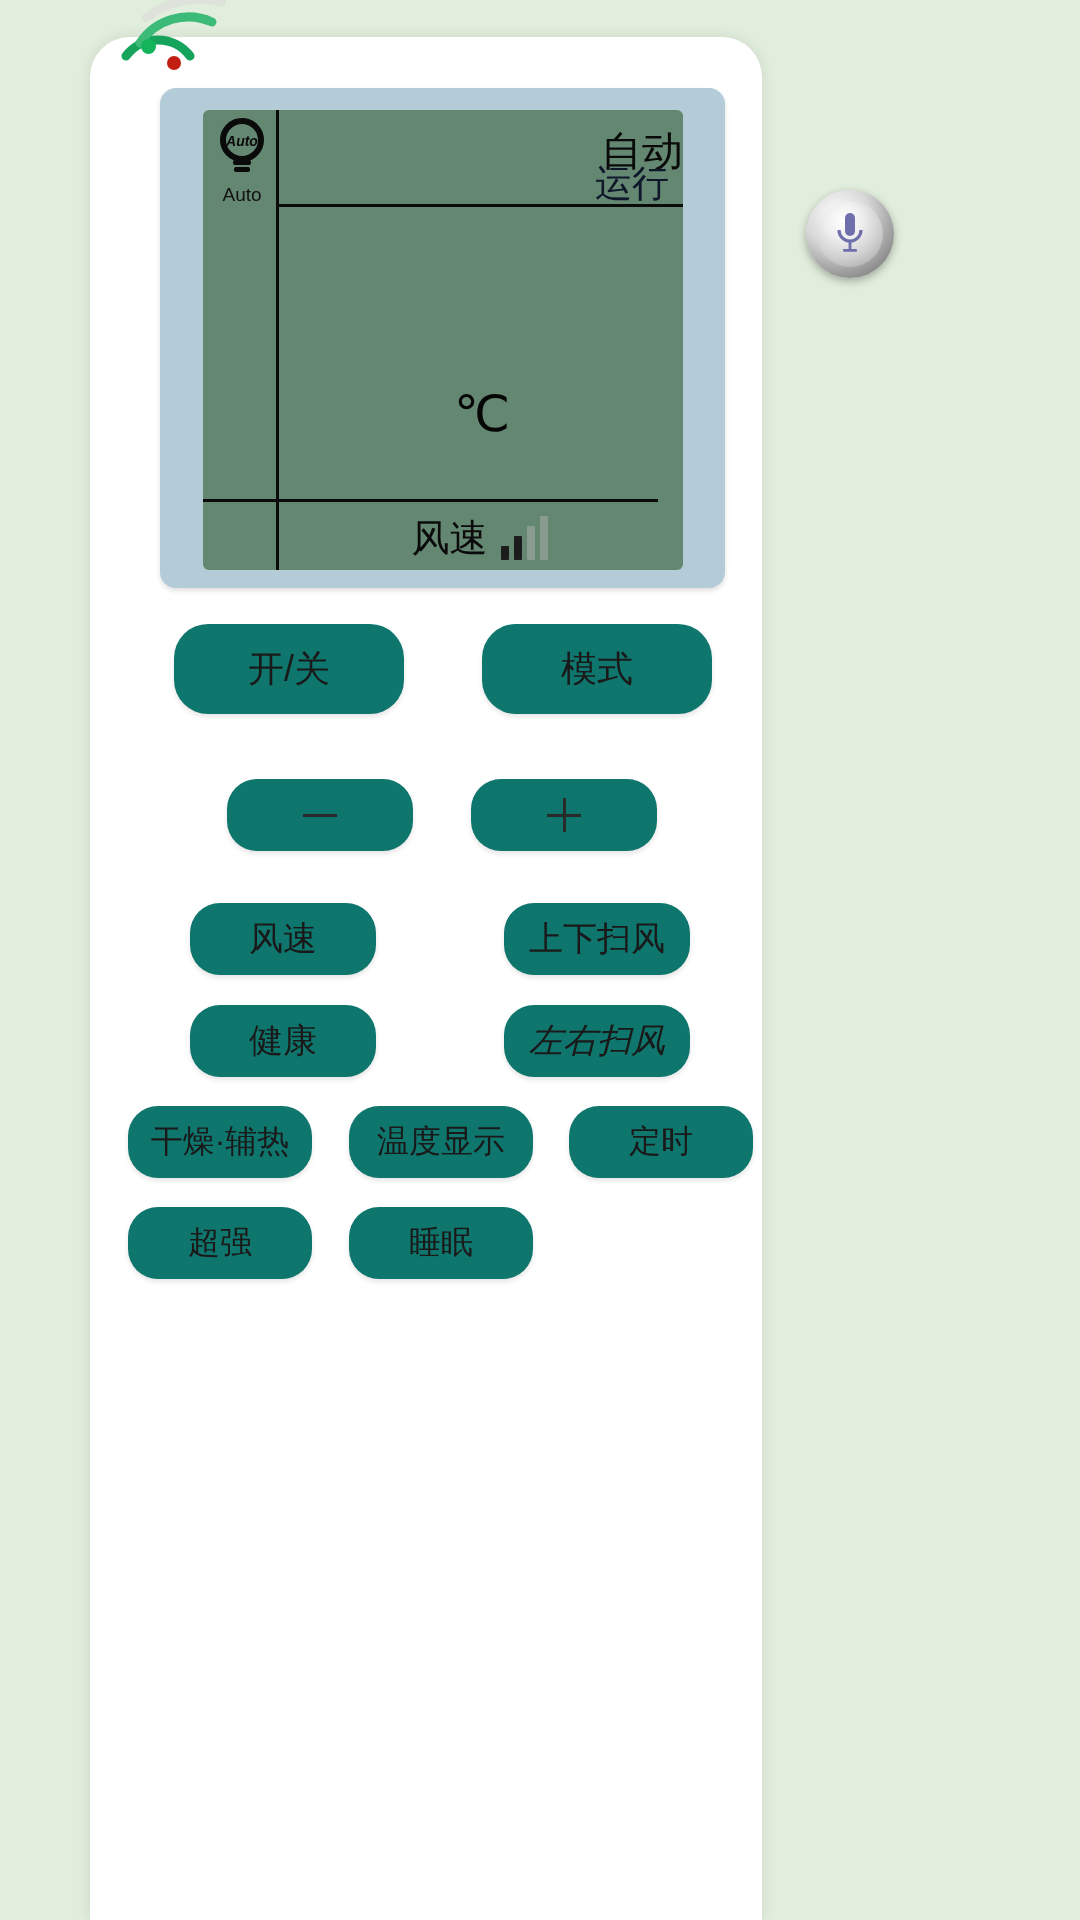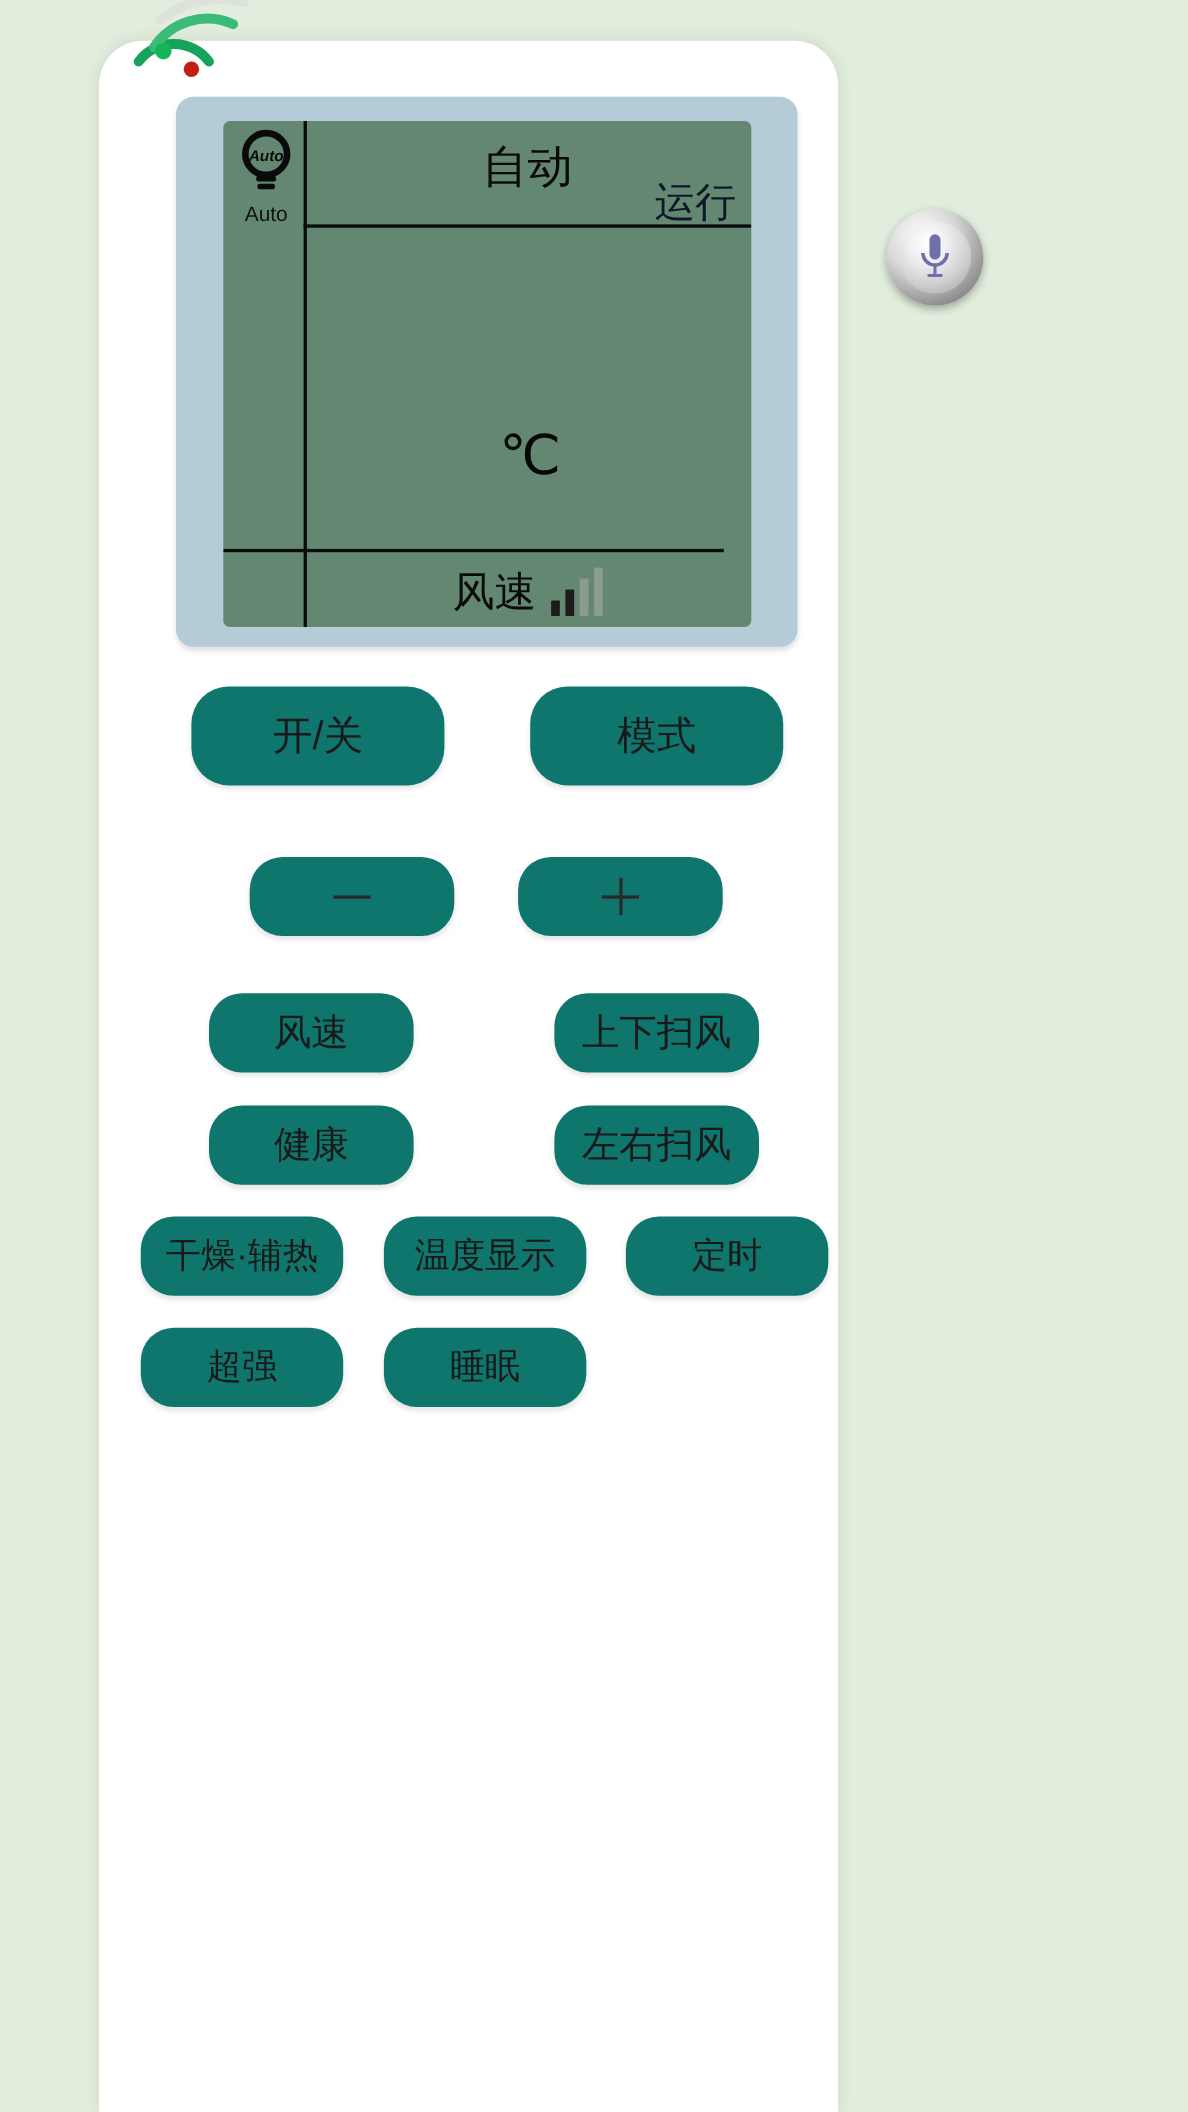--- a/index.html
+++ b/index.html
@@ -141,21 +141,21 @@
     margin-top: 2px;
     font-family: "Liberation Sans", sans-serif;
   }
 
   
   #lcd-mode-text {
     position: absolute;
     left: 73px;
     top: 14px;
     width: 407px;
-    text-align: center;
+    text-align: right;
     font-size: 41px;
     color: #0a0a0a;
     font-family: "Liberation Sans", "DejaVu Sans", sans-serif;
   }
   
   #lcd-run-text {
     position: absolute;
     right: 14px;
     top: 49px;
     font-size: 37px;
@@ -307,21 +307,21 @@
     <span class="glyph-minus"></span>
   </div>
   <div class="btn step" style="left:381px; top:742px;">
     <span class="glyph-plus"></span>
   </div>
 
   <div class="btn mid" style="left:100px; top:866px;">风速</div>
   <div class="btn mid" style="left:414px; top:866px;">上下扫风</div>
 
   <div class="btn mid" style="left:100px; top:968px;">健康</div>
-  <div class="btn mid" style="left:414px; top:968px;">左右扫风</div>
+  <div class="btn mid" style="left:414px; top:968px;font-style:italic;">左右扫风</div>
 
   <div class="btn small" style="left:38px;  top:1069px;">干燥·辅热</div>
   <div class="btn small" style="left:259px; top:1069px;">温度显示</div>
   <div class="btn small" style="left:479px; top:1069px;">定时</div>
 
   <div class="btn small" style="left:38px;  top:1170px;">超强</div>
   <div class="btn small" style="left:259px; top:1170px;">睡眠</div>
 
 </div>
 

